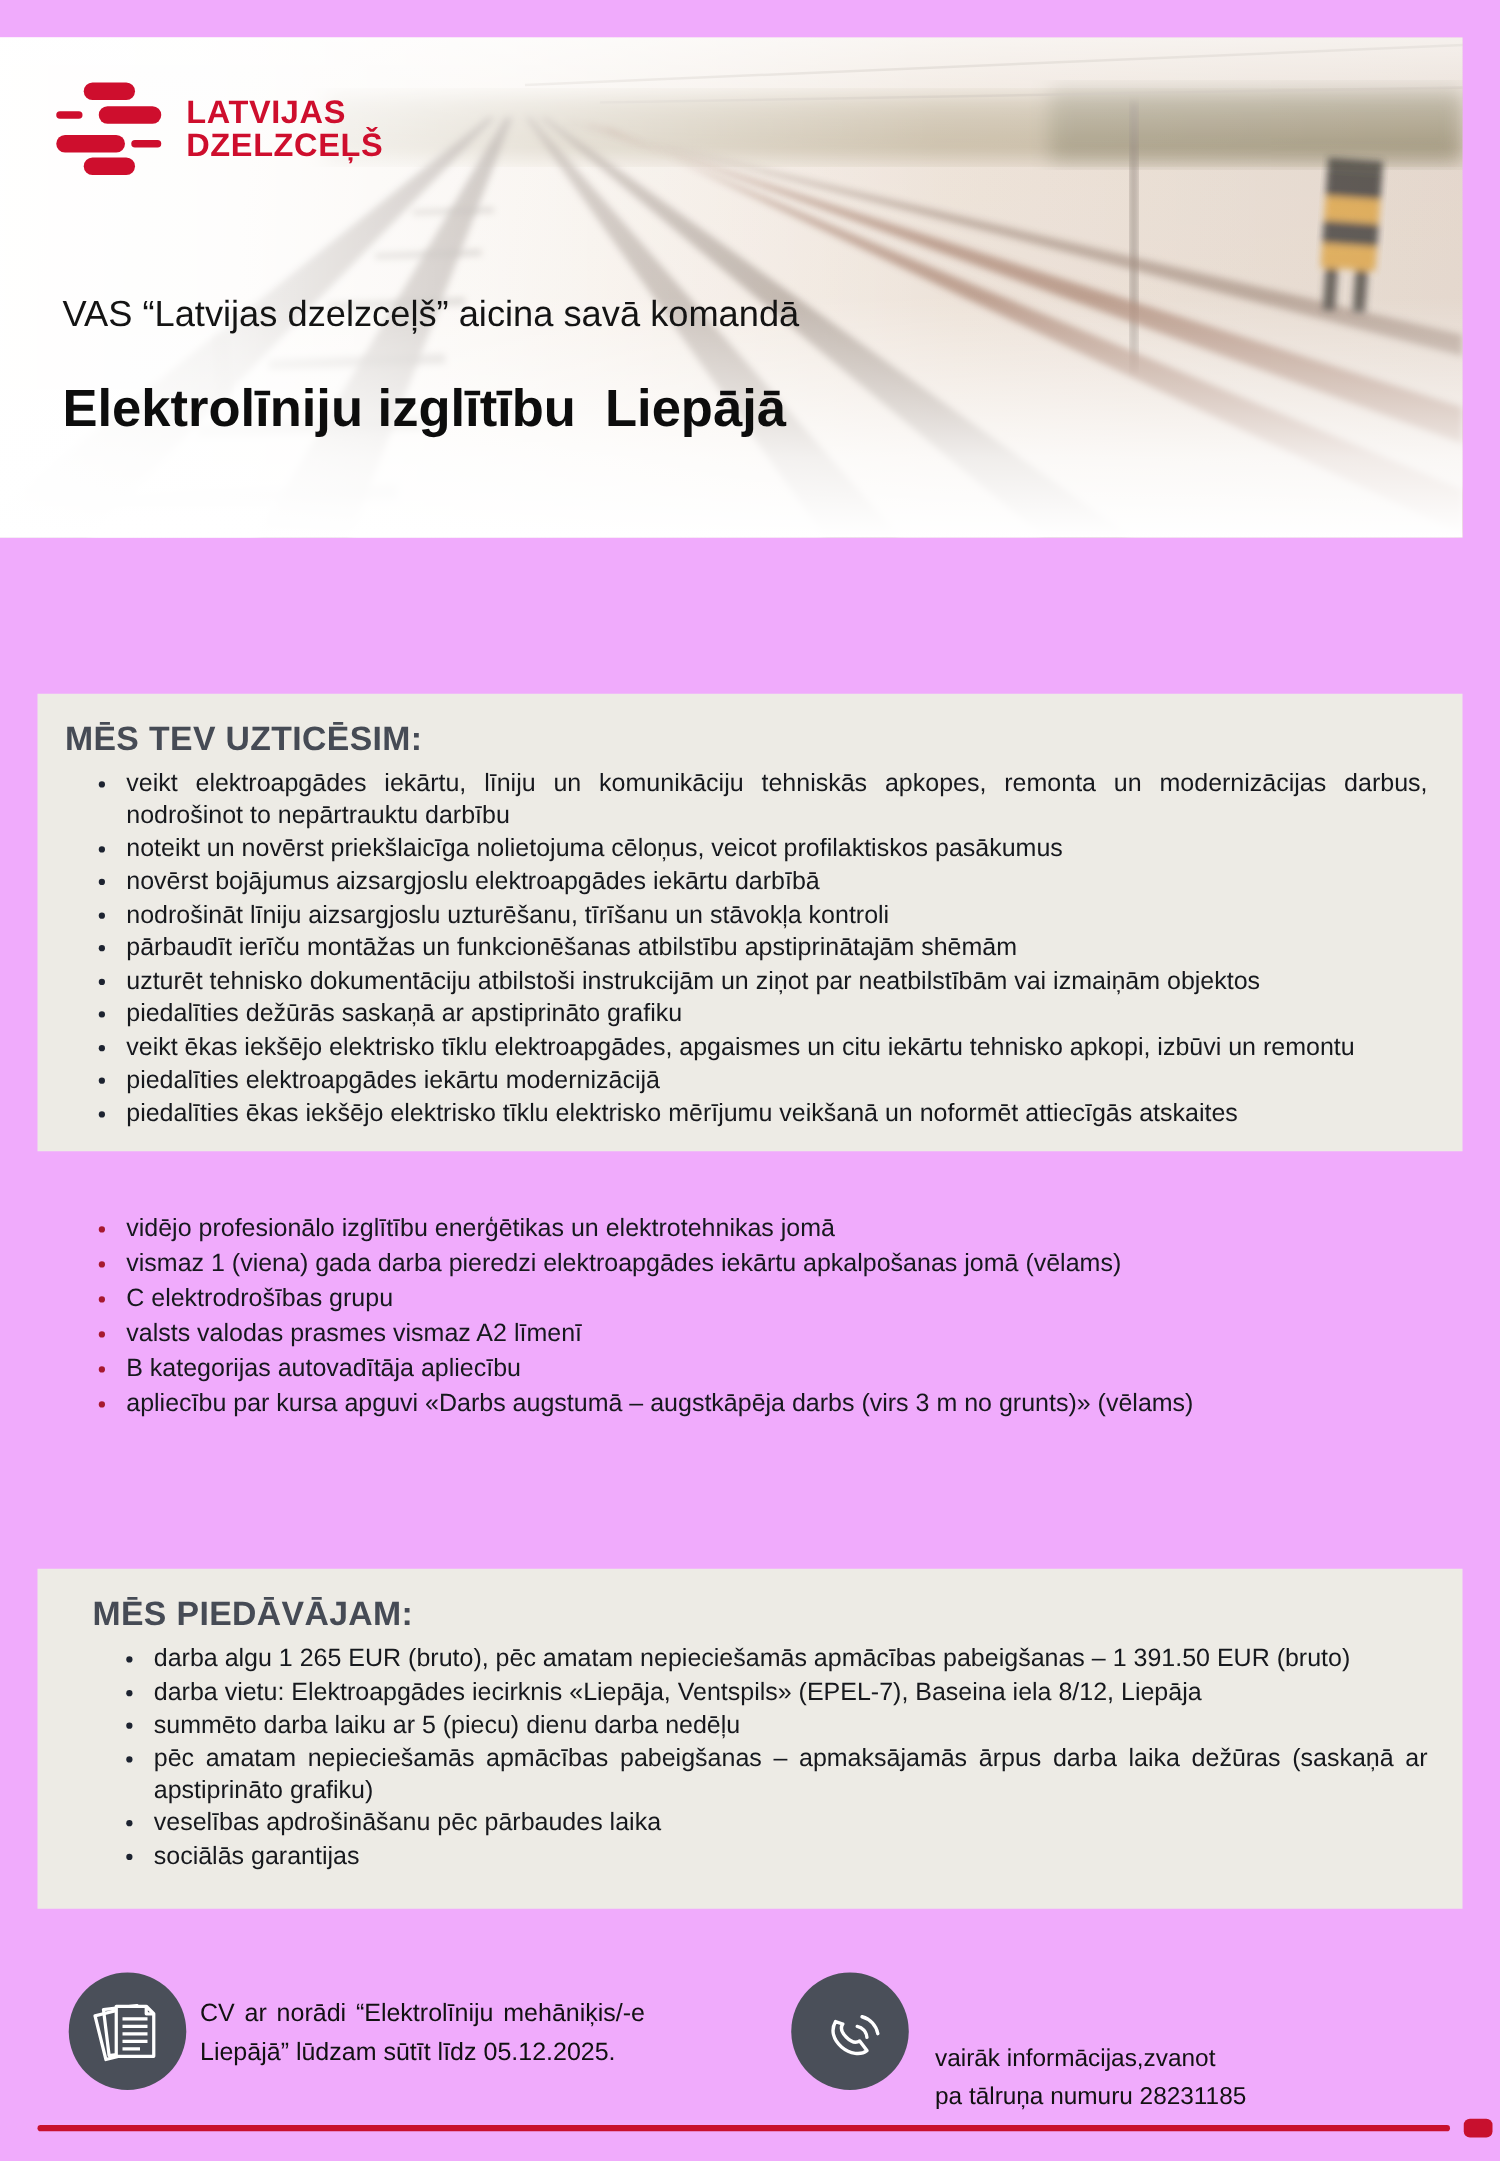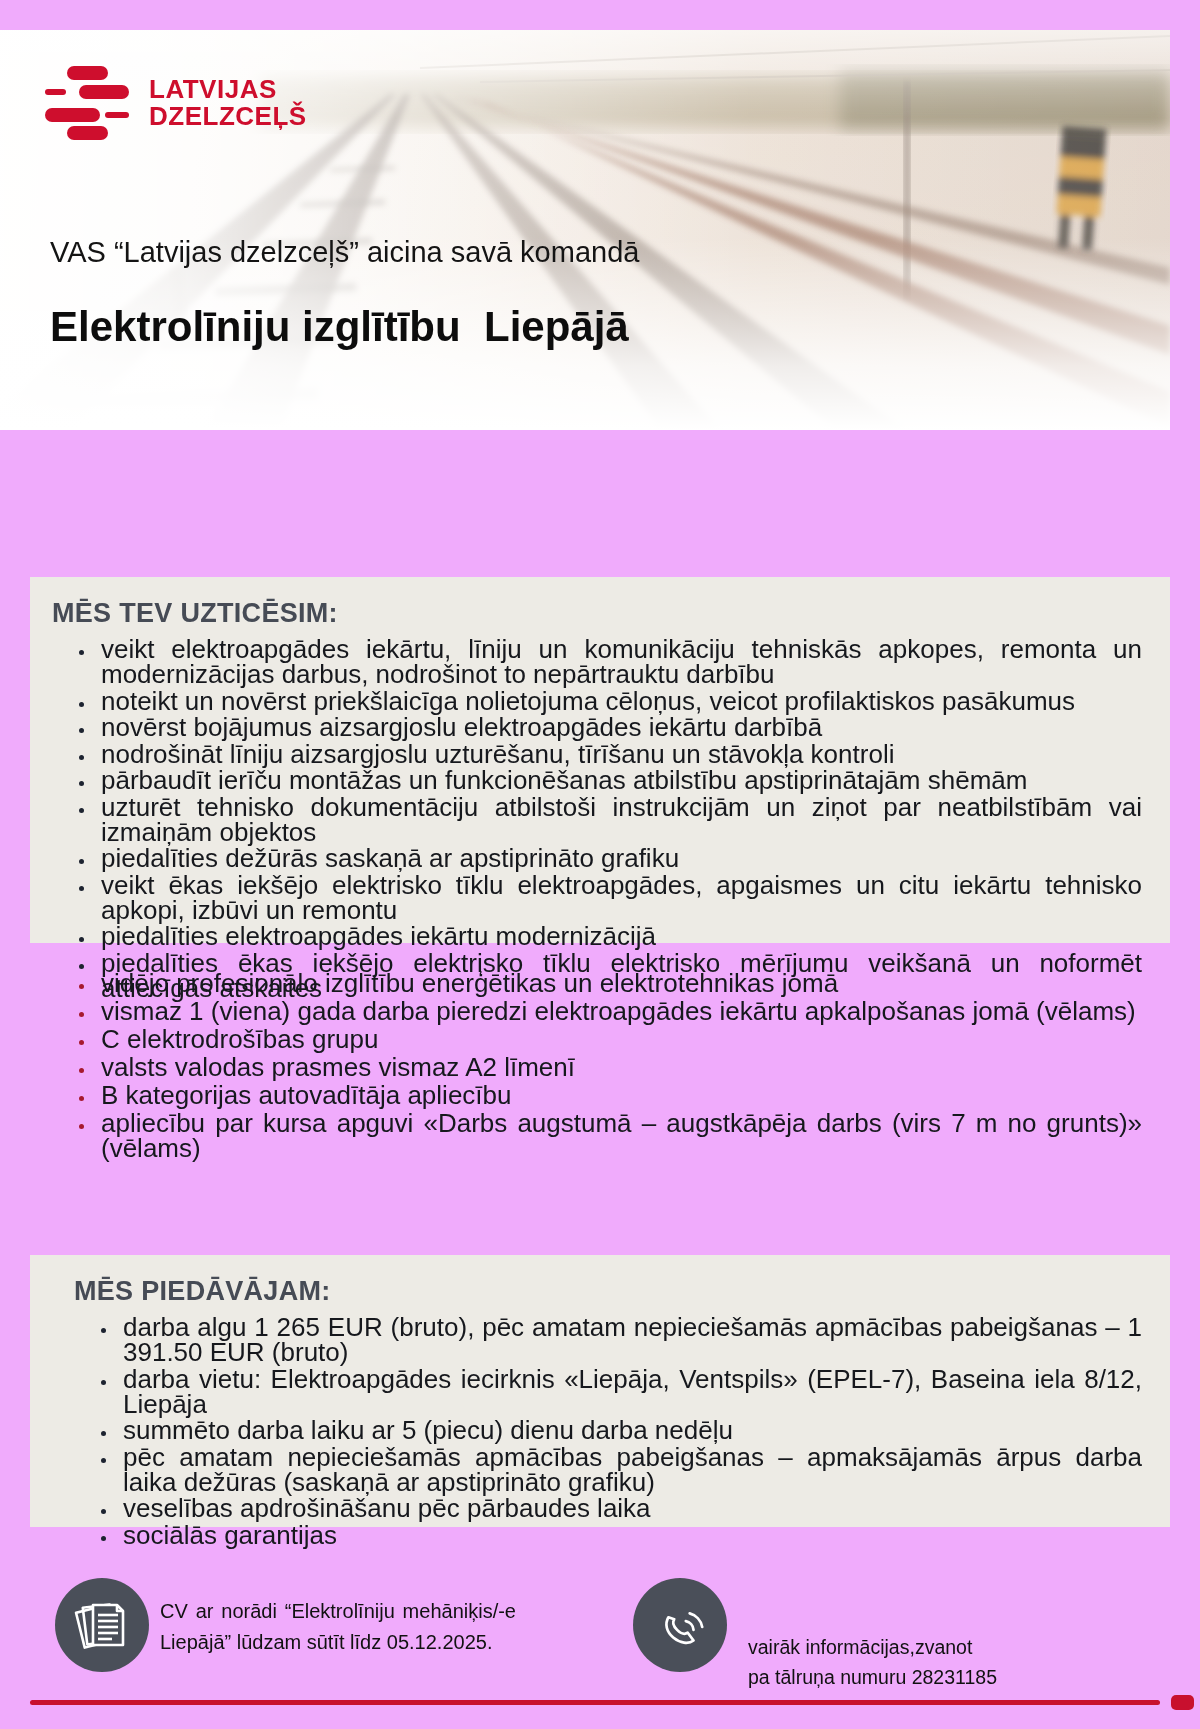--- a/index.html
+++ b/index.html
@@ -26,25 +26,25 @@
   
   .intro{position:absolute;left:50px;top:236px;font-size:29px;z-index:4;color:#141414;}
   .job-title{position:absolute;left:50px;top:303px;font-size:42px;font-weight:bold;z-index:4;color:#0d0d0d;white-space:pre-wrap;}
   
   .panel{position:absolute;left:30px;width:1140px;box-sizing:border-box;padding:20px 28px 18px 22px;}
   .panel.gray{background:#EDEBE5;}
   .panel h2{margin:0 0 8px 0;font-size:27px;line-height:32px;letter-spacing:.3px;}
   .panel.slate h2{color:#464B55;}
   .panel.red h2{color:#A6192E;}
   .panel ul{margin:0;padding:0 0 0 44px;}
-  .panel li{font-size:26px;line-height:25px;margin:1.5px 0;text-align:justify;padding-left:5px;color:#16181d;}
+  .panel li{font-size:20px;line-height:25px;margin:1.5px 0;text-align:justify;padding-left:5px;color:#16181d;}
   .panel.slate li::marker{color:#1d2330;font-size:17px;}
   .panel.red li::marker{color:#A6192E;font-size:17px;}
   .panel.red li{margin:3px 0;}
-  .s1{top:555px;height:366px;margin-top:22px;}
+  .s1{top:555px;height:366px;}
   .s2{top:948px;background:transparent;}
   .s3{top:1255px;height:272px;padding-left:44px;}
   
   .icon-circle{position:absolute;width:94px;height:94px;border-radius:50%;background:#4A4F59;top:1578px;display:flex;align-items:center;justify-content:center;}
   .c1{left:55px;}
   .c2{left:633px;}
   .cv-text{position:absolute;left:160px;top:1596px;width:356px;font-size:20px;line-height:31px;text-align:justify;color:#111;}
   .phone-text{position:absolute;left:748px;top:1632px;font-size:19.5px;line-height:30px;color:#111;}
   .phone-text span{display:block;}
   
@@ -143,21 +143,21 @@
       </ul>
   </div>
 
   <div class="panel red s2">
     <ul>
         <li>vidējo profesionālo izglītību enerģētikas un elektrotehnikas jomā</li>
         <li>vismaz 1 (viena) gada darba pieredzi elektroapgādes iekārtu apkalpošanas jomā (vēlams)</li>
         <li>C elektrodrošības grupu</li>
         <li>valsts valodas prasmes vismaz A2 līmenī</li>
         <li>B kategorijas autovadītāja apliecību</li>
-        <li>apliecību par kursa apguvi «Darbs augstumā – augstkāpēja darbs (virs 7 m no grunts)» (vēlams)</li>
+        <li>apliecību par kursa apguvi «Darbs augstumā – augstkāpēja darbs (virs 3 m no grunts)» (vēlams)</li>
       </ul>
   </div>
 
   <div class="panel gray slate s3">
     <h2>MĒS PIEDĀVĀJAM:</h2>
     <ul>
         <li>darba algu 1 265 EUR (bruto), pēc amatam nepieciešamās apmācības pabeigšanas – 1 391.50 EUR (bruto)</li>
         <li>darba vietu: Elektroapgādes iecirknis «Liepāja, Ventspils» (EPEL-7), Baseina iela 8/12, Liepāja</li>
         <li>summēto darba laiku ar 5 (piecu) dienu darba nedēļu</li>
         <li>pēc amatam nepieciešamās apmācības pabeigšanas – apmaksājamās ārpus darba laika dežūras (saskaņā ar apstiprināto grafiku)</li>

